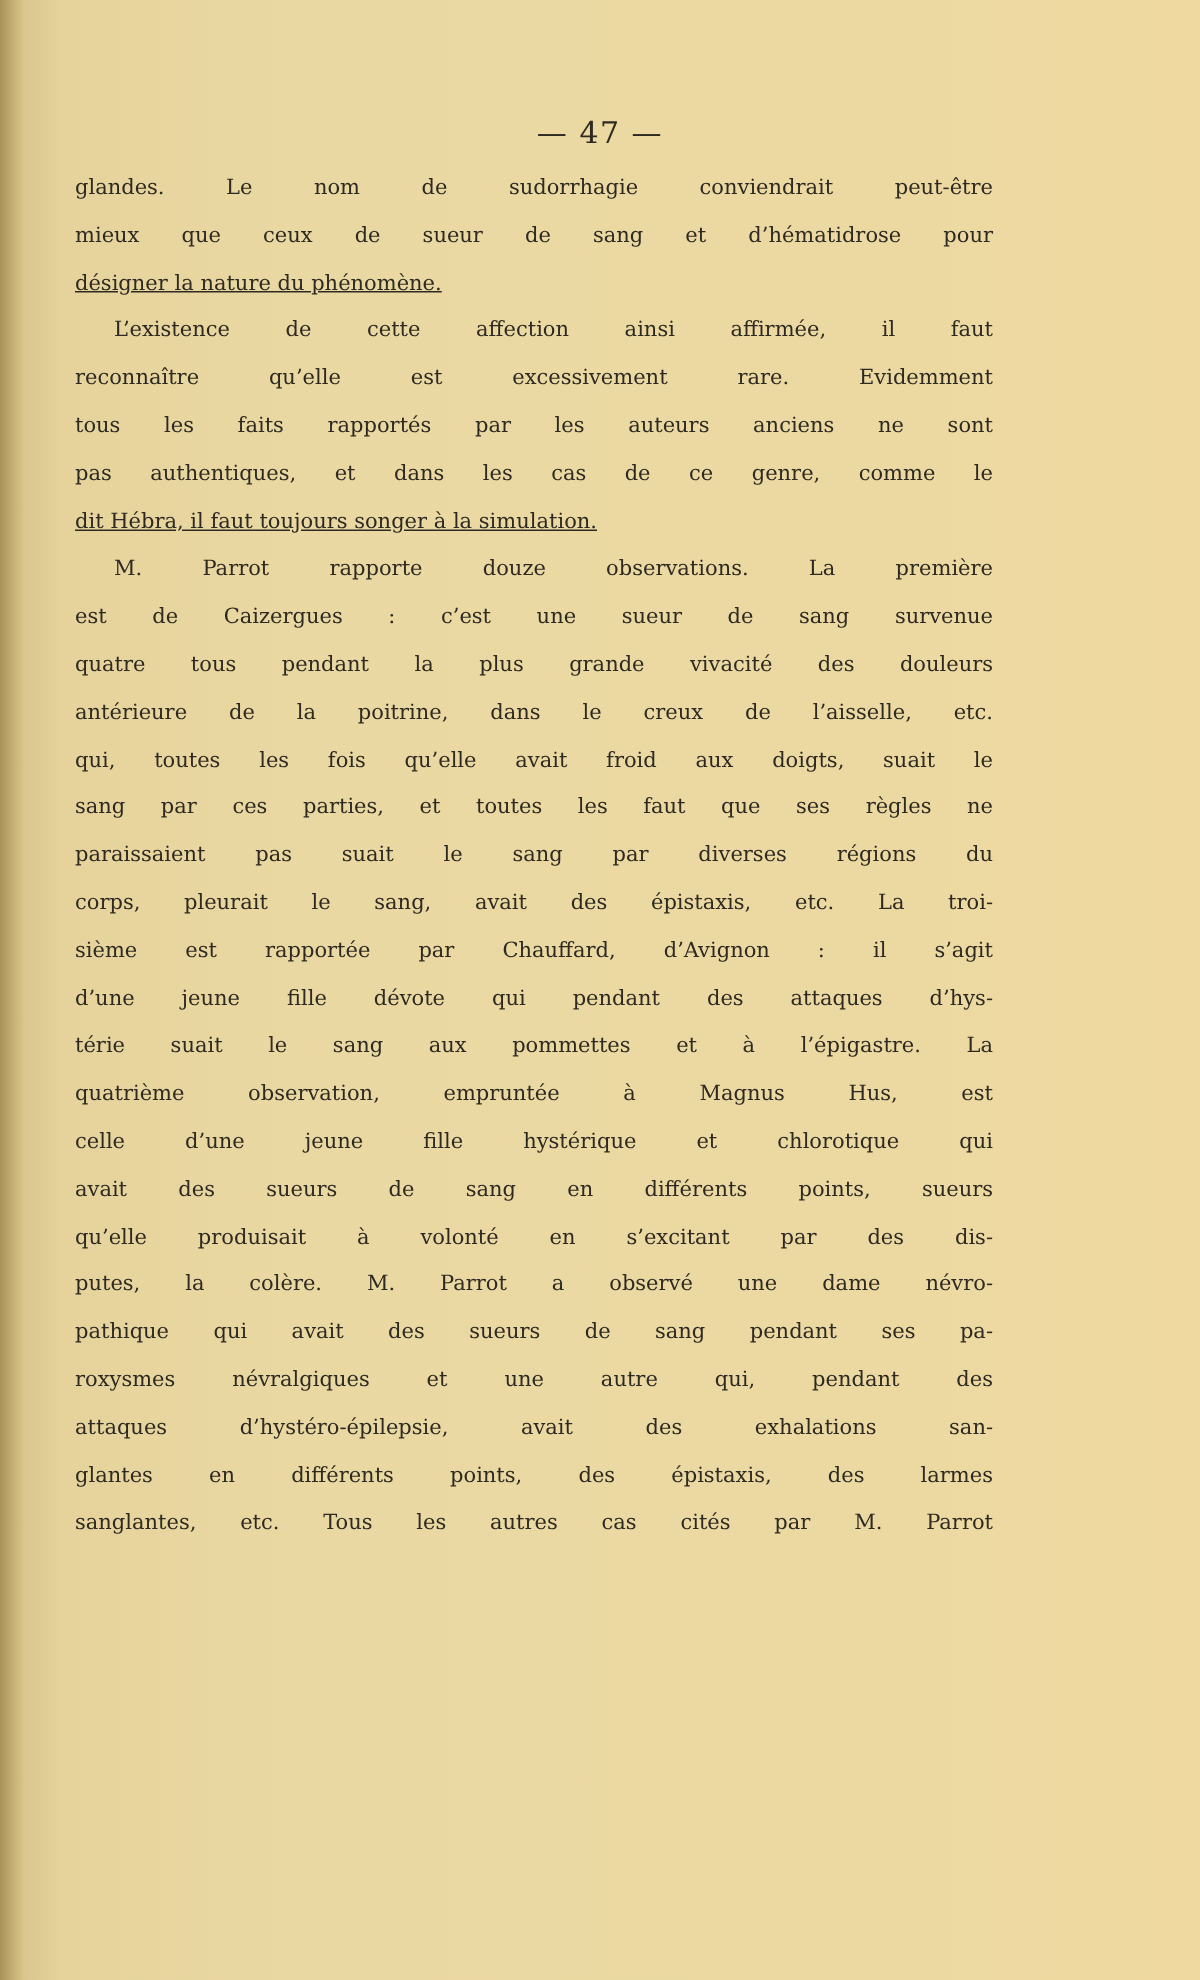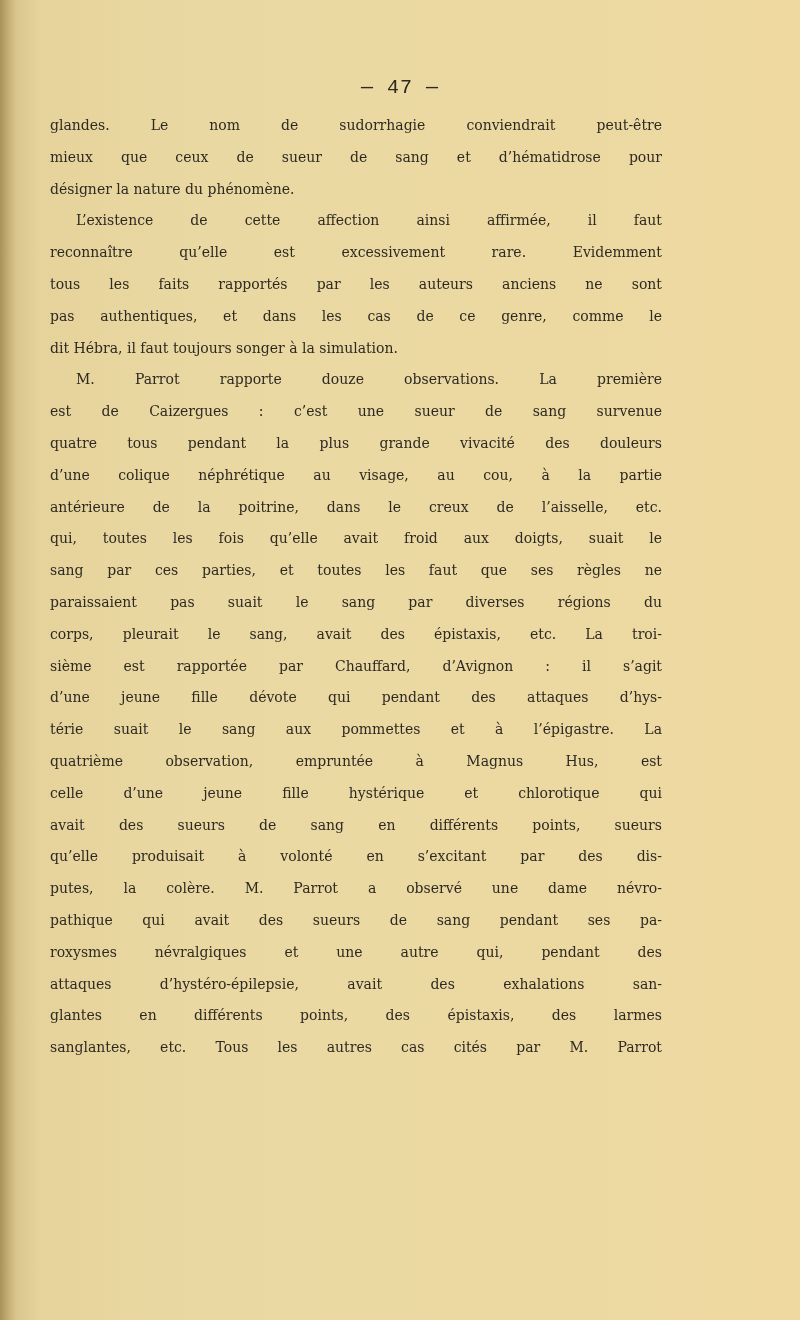--- a/index.html
+++ b/index.html
@@ -9,29 +9,29 @@
     position: relative;
     font-family: "DejaVu Serif", "Liberation Serif", serif;
     color: #2e2a22;
   }
   .spine {
     position: absolute; left: 0; top: 0; width: 16px; height: 1320px;
     background: linear-gradient(to right, #a8925a, #cdb87c 70%, rgba(0,0,0,0));
   }
   .page-number {
     position: absolute; top: 76px; left: 0; width: 800px;
-    text-align: center; font-size: 20px; letter-spacing: 1px; font-family: Liberation Mono, monospace;
+    text-align: center; font-size: 20px; letter-spacing: 1px;
   }
   .text {
     position: absolute; top: 110px; left: 50px; width: 612px;
     font-size: 14px; line-height: 31.8px;
     text-align: justify;
   }
   .line { display: block; white-space: nowrap; text-align-last: justify; text-align: justify; }
-  .line.last { text-align-last: left; }
+  .line.last { text-align-last: left; text-decoration: underline; }
   .line.indent { padding-left: 26px; }
 </style>
 </head>
 <body>
 
 <div class="spine"></div>
 
 <div class="page-number">— 47 —</div>
 
 <div class="text" id="body-text">
@@ -39,21 +39,20 @@
     <span class="line">mieux que ceux de sueur de sang et d’hématidrose pour</span>
     <span class="line last">désigner la nature du phénomène.</span>
     <span class="line indent">L’existence de cette affection ainsi affirmée, il faut</span>
     <span class="line">reconnaître qu’elle est excessivement rare. Evidemment</span>
     <span class="line">tous les faits rapportés par les auteurs anciens ne sont</span>
     <span class="line">pas authentiques, et dans les cas de ce genre, comme le</span>
     <span class="line last">dit Hébra, il faut toujours songer à la simulation.</span>
     <span class="line indent">M. Parrot rapporte douze observations. La première</span>
     <span class="line">est de Caizergues : c’est une sueur de sang survenue</span>
     <span class="line">quatre tous pendant la plus grande vivacité des douleurs</span>
-    <span class="line">d’une colique néphrétique au visage, au cou, à la partie</span>
     <span class="line">antérieure de la poitrine, dans le creux de l’aisselle, etc.</span>
     <span class="line">qui, toutes les fois qu’elle avait froid aux doigts, suait le</span>
     <span class="line">sang par ces parties, et toutes les faut que ses règles ne</span>
     <span class="line">paraissaient pas suait le sang par diverses régions du</span>
     <span class="line">corps, pleurait le sang, avait des épistaxis, etc. La troi-</span>
     <span class="line">sième est rapportée par Chauffard, d’Avignon : il s’agit</span>
     <span class="line">d’une jeune fille dévote qui pendant des attaques d’hys-</span>
     <span class="line">térie suait le sang aux pommettes et à l’épigastre. La</span>
     <span class="line">quatrième observation, empruntée à Magnus Hus, est</span>
     <span class="line">celle d’une jeune fille hystérique et chlorotique qui</span>

